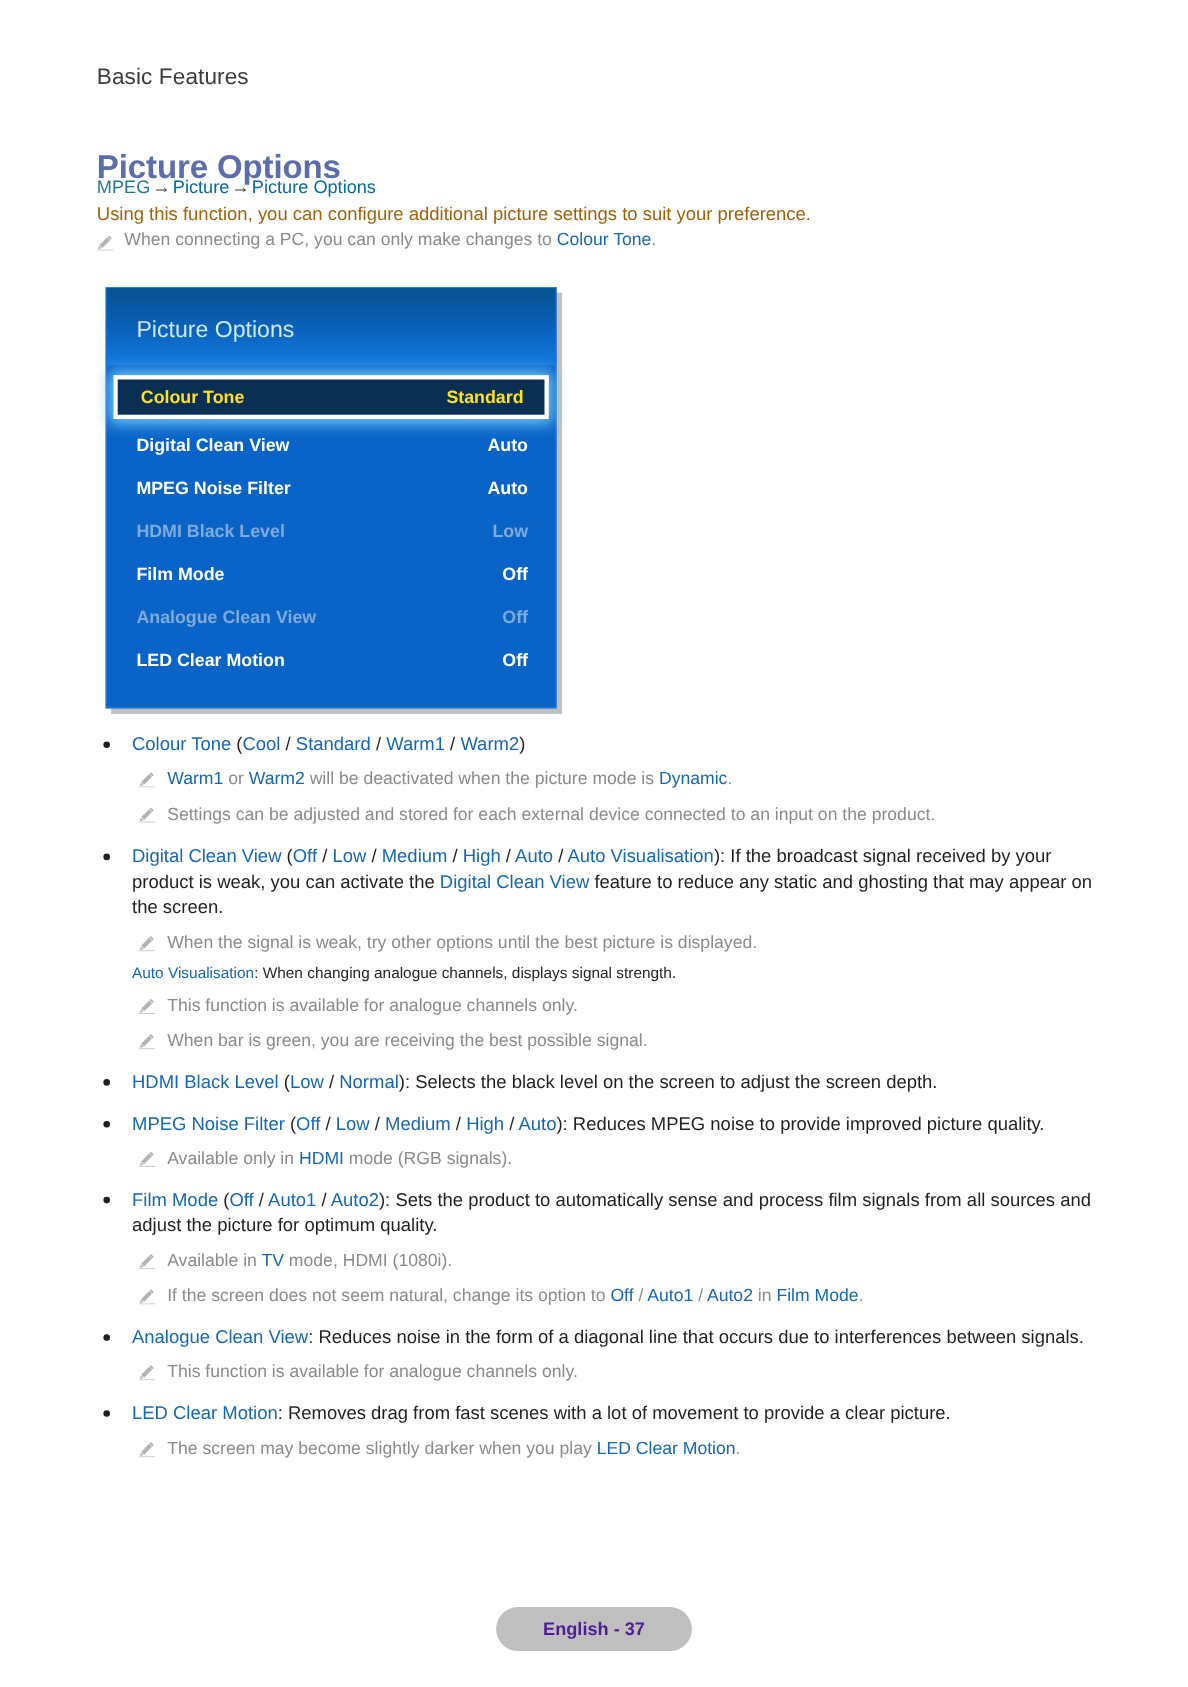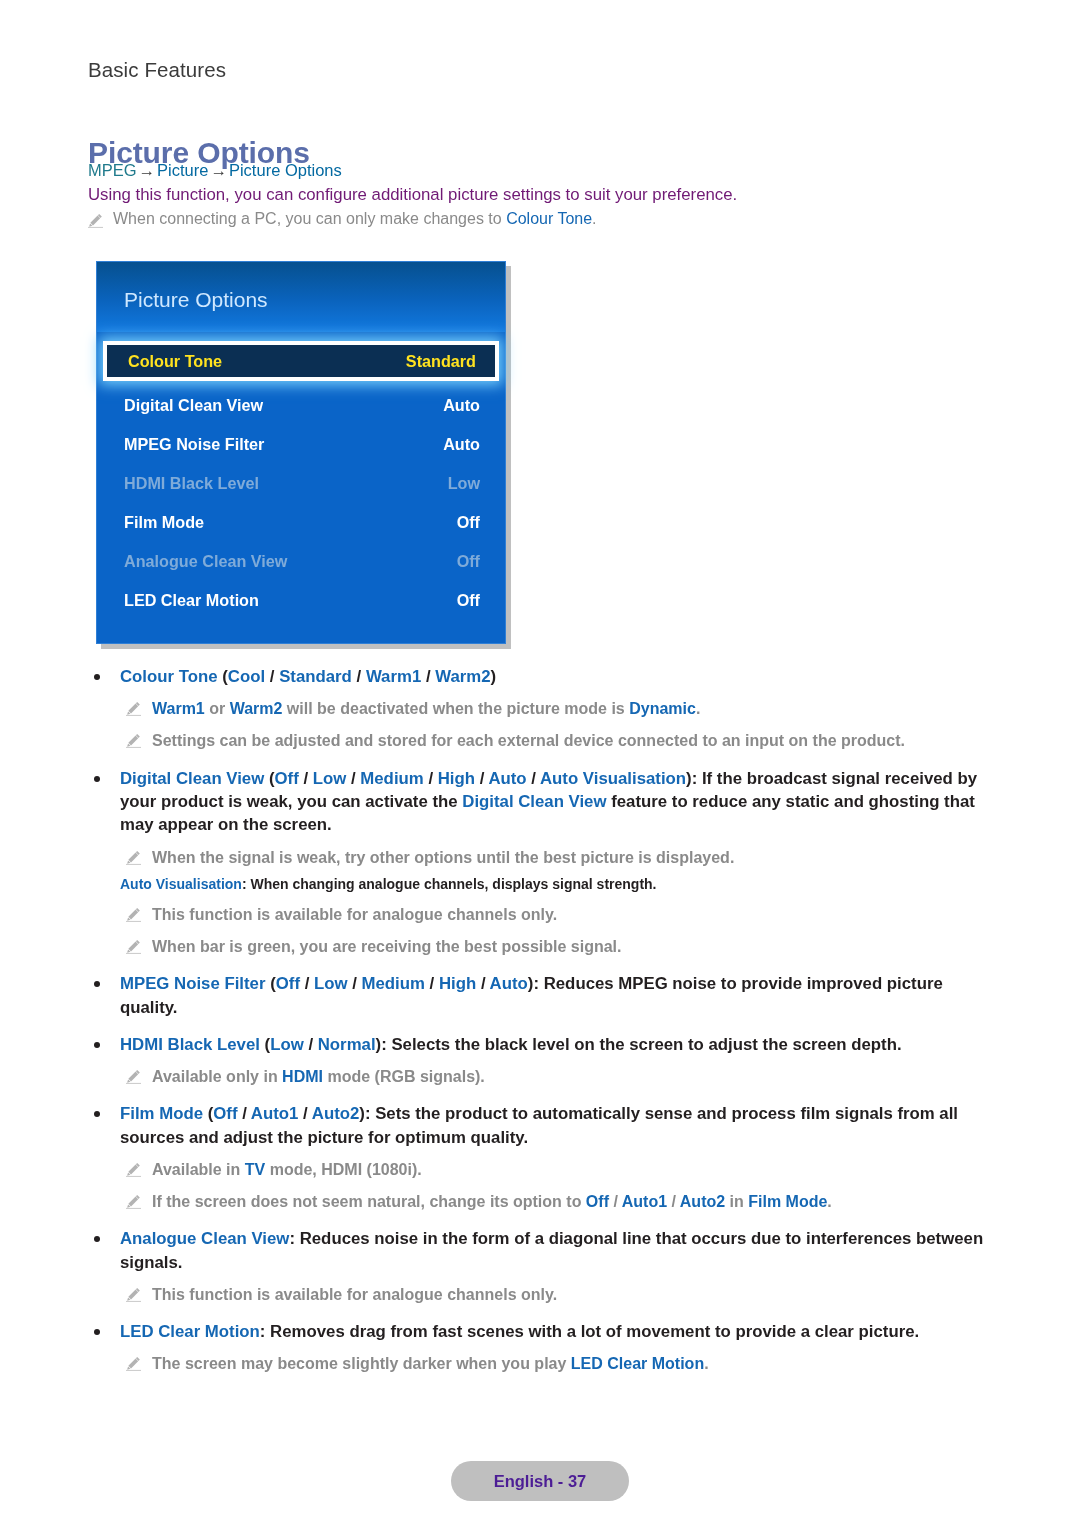--- a/index.html
+++ b/index.html
@@ -47,21 +47,21 @@
   .crumb-menu { color: #1f7a8c; }
   .crumb-link { color: #0369a1; margin-top: 48px; }
   .crumb-arrow { color: #3a3a3a; padding: 0 2px; }
 
   
   .intro {
     position: absolute;
     left: 88px;
     top: 185px;
     font-size: 16.8px;
-    color: #701a75;
+    color: #a16207;
     white-space: nowrap;
   }
 
   .note-line-top {
     position: absolute;
     left: 88px;
     top: 210px;
     font-size: 16px;
     color: #8a8a8a;
     display: flex;
@@ -135,21 +135,20 @@
     z-index: 3;
   }
   .osd-row.selected .val { color: #ffe21f; }
 
   
   .content {
     position: absolute;
     left: 88px;
     top: 665px;
     width: 912px;
-    font-weight: bold;
   }
 
   .bullet {
     position: relative;
     padding-left: 32px;
     font-size: 16.8px;
     line-height: 1.39;
     color: #231f20;
     margin-bottom: 2px;
   }
@@ -346,24 +345,24 @@
             <g fill="#b3b3b3">
               <path d="M11.2 1.0l2.6 2.6-1.3 1.3-2.6-2.6z"></path>
               <path d="M9.6 2.6l2.6 2.6-7.2 7.2-2.6-2.6z"></path>
               <path d="M2.1 10.4l2.3 2.3-3.3 1.0z"></path>
             </g>
             <rect x="0" y="13.9" width="15" height="1" fill="#c9c9c9"></rect>
           </svg>
         </span><span>When bar is green, you are receiving the best possible signal.</span>
     </div>
 
+    <div class="bullet gap-md"><span class="hl">HDMI Black Level</span><span> (</span><span class="hl">Low</span><span> / </span><span class="hl">Normal</span><span>)</span><span>: Selects the black level on the screen to adjust the screen depth.</span></div>
+
     <div class="bullet gap-md"><span class="hl">MPEG Noise Filter</span><span> (</span><span class="hl">Off</span><span> / </span><span class="hl">Low</span><span> / </span><span class="hl">Medium</span><span> / </span><span class="hl">High</span><span> / </span><span class="hl">Auto</span><span>)</span><span>: Reduces MPEG noise to provide improved picture quality.</span></div>
 
-    <div class="bullet gap-md"><span class="hl">HDMI Black Level</span><span> (</span><span class="hl">Low</span><span> / </span><span class="hl">Normal</span><span>)</span><span>: Selects the black level on the screen to adjust the screen depth.</span></div>
-
     <div class="note">
       <span class="pencil">
           <svg width="15" height="15" viewBox="0 0 15 15">
             <g fill="#b3b3b3">
               <path d="M11.2 1.0l2.6 2.6-1.3 1.3-2.6-2.6z"></path>
               <path d="M9.6 2.6l2.6 2.6-7.2 7.2-2.6-2.6z"></path>
               <path d="M2.1 10.4l2.3 2.3-3.3 1.0z"></path>
             </g>
             <rect x="0" y="13.9" width="15" height="1" fill="#c9c9c9"></rect>
           </svg>

